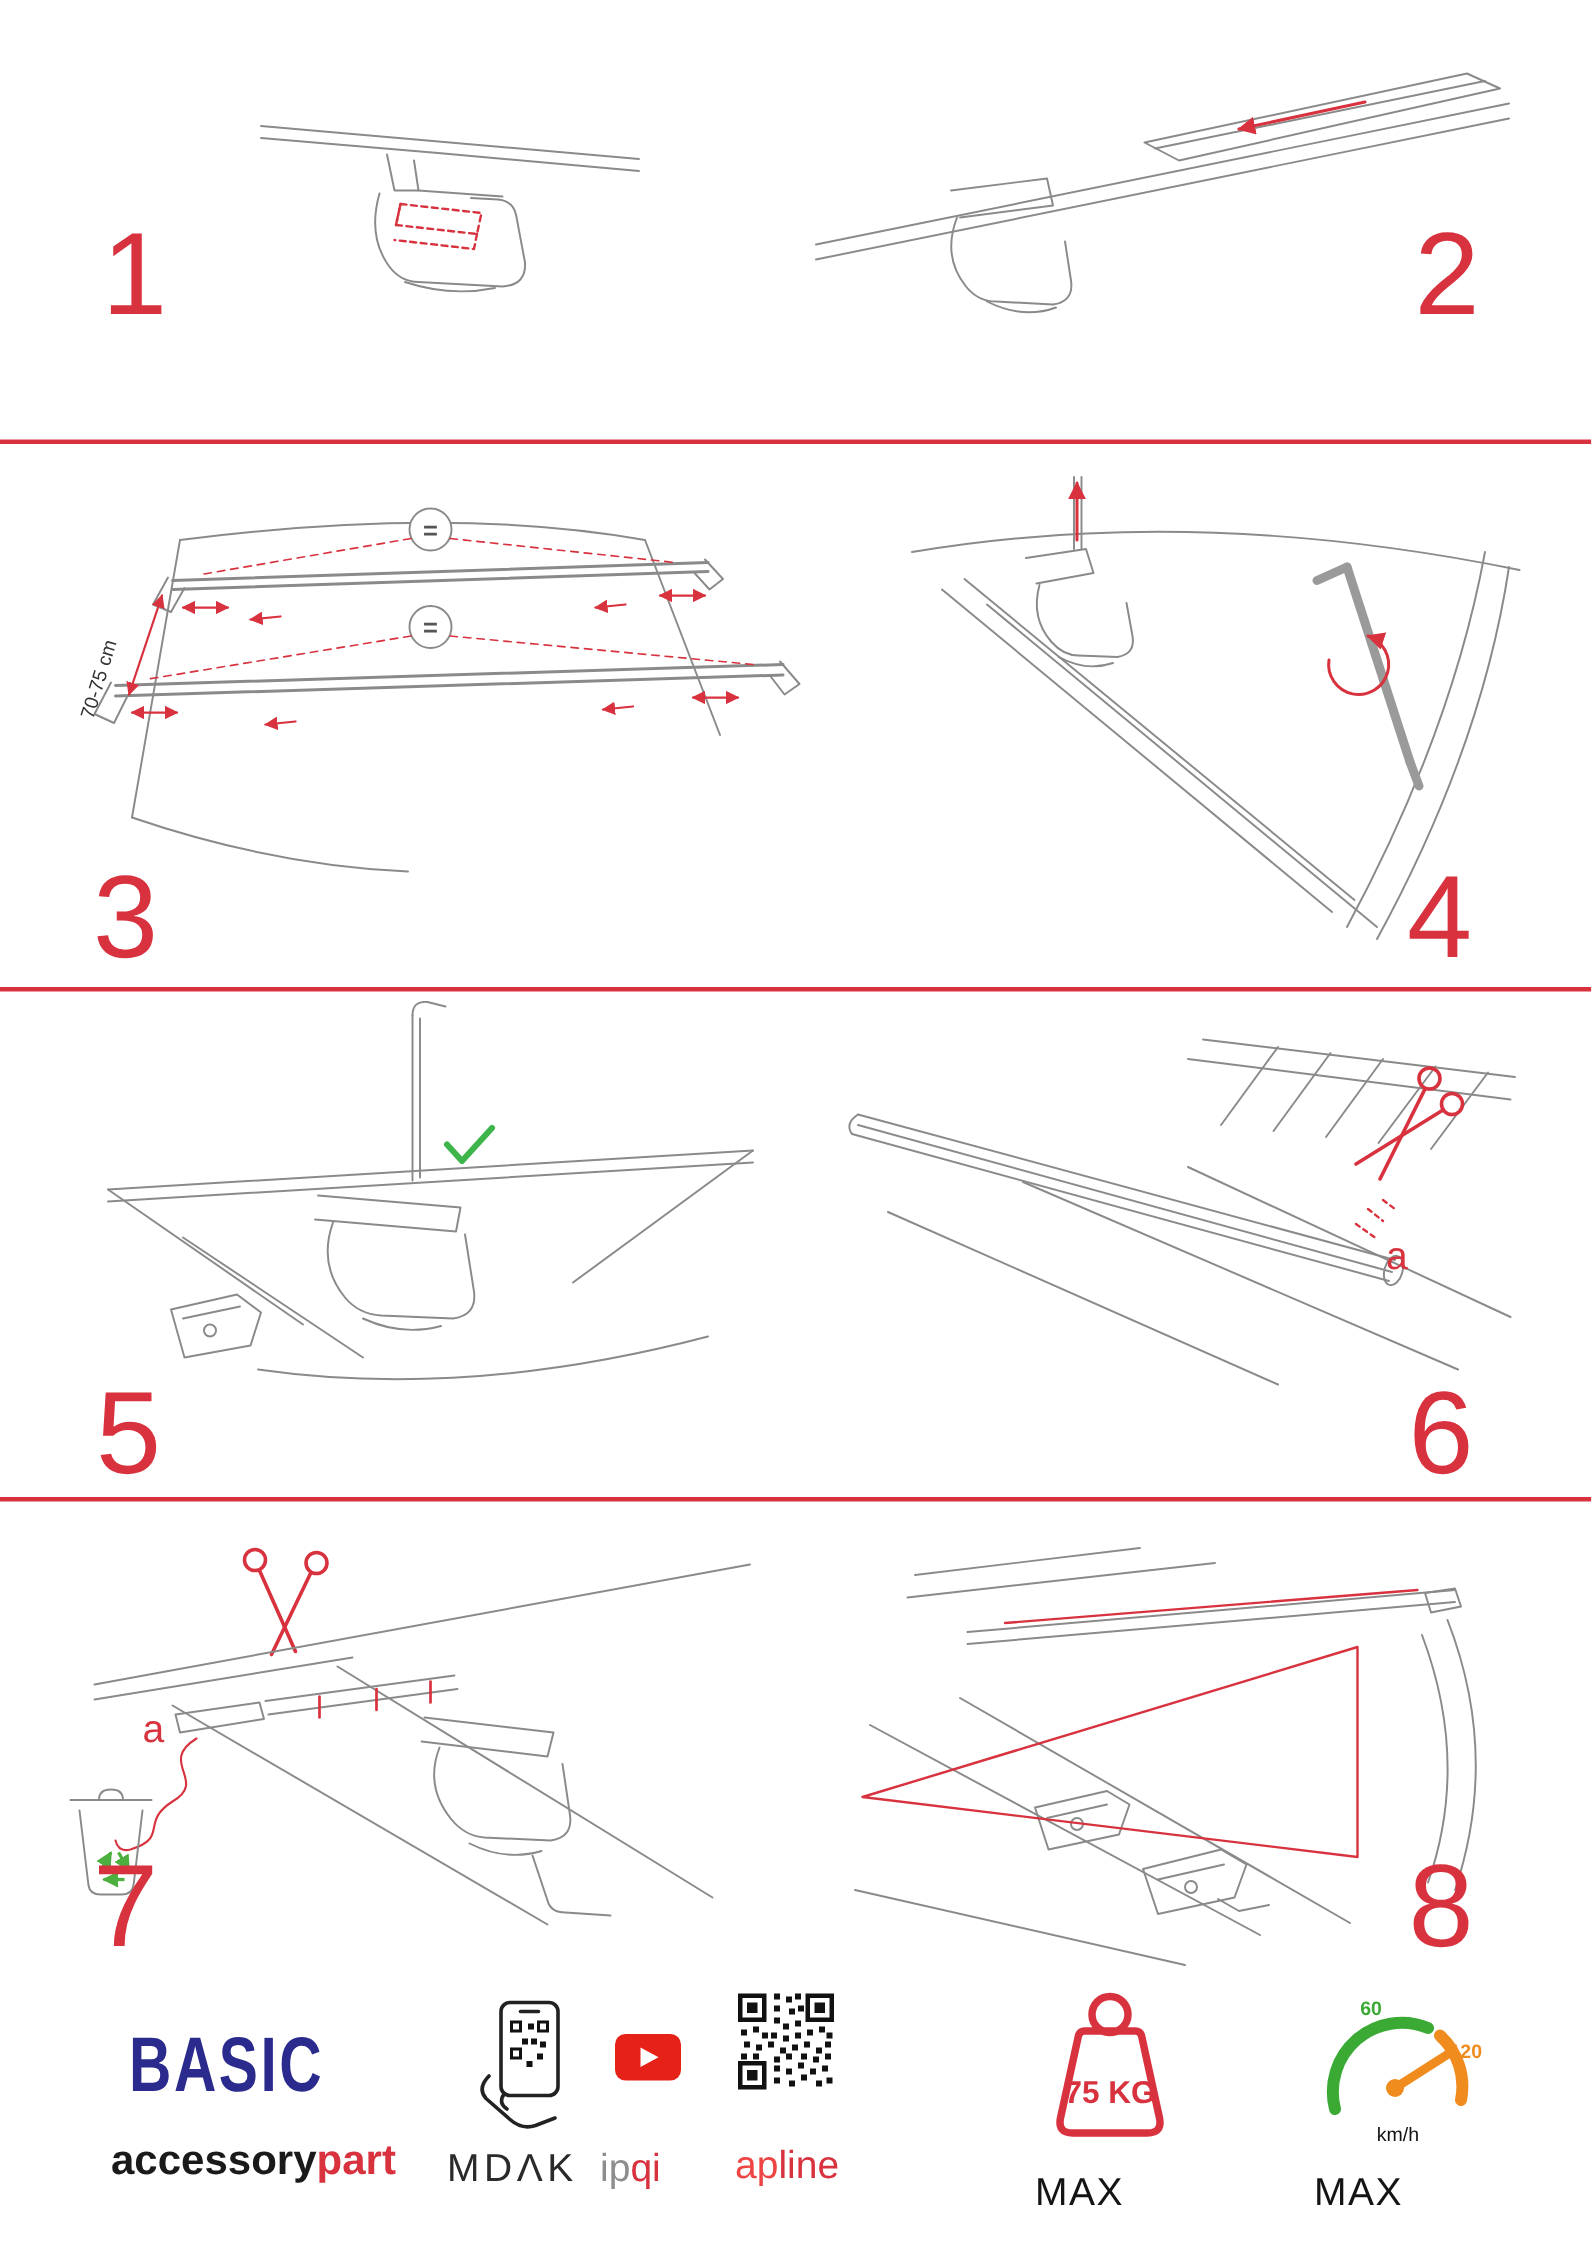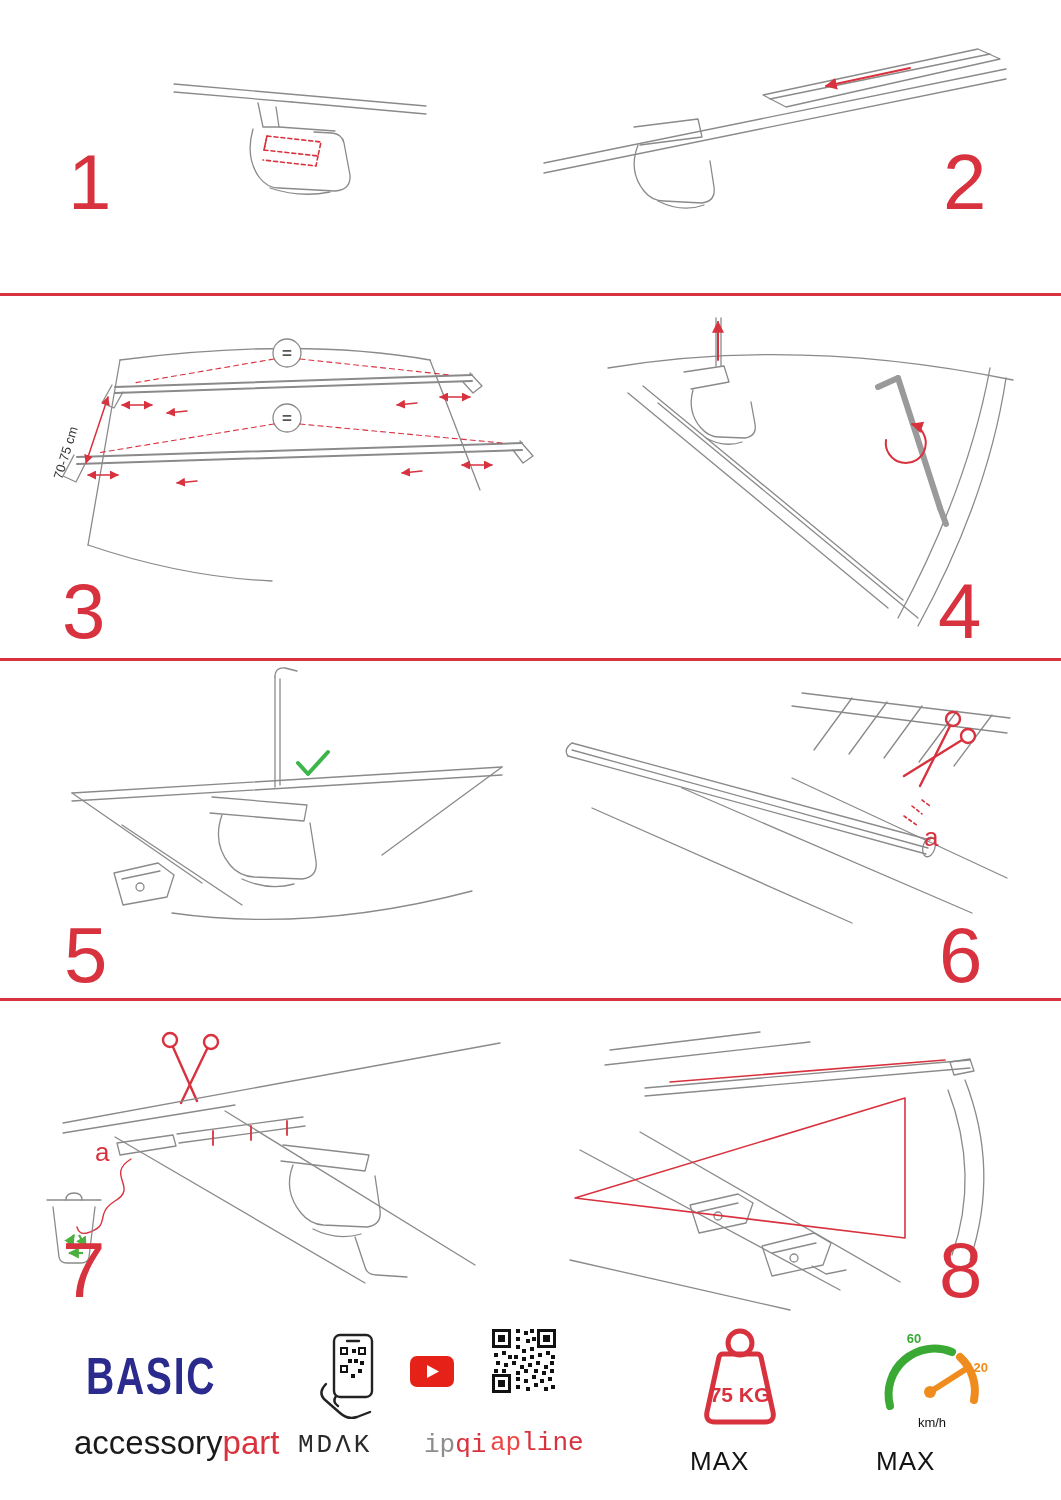--- a/index.html
+++ b/index.html
@@ -9,23 +9,23 @@
   svg.art { position:absolute; overflow:visible; }
   .num { position:absolute; font-size:78px; line-height:1; color:#d8323f; font-weight:400; }
   .divider { position:absolute; left:0; width:1061px; height:3px; background:#d8323f; }
   .line { stroke:#8a8a8a; fill:none; stroke-width:1.3; stroke-linecap:round; stroke-linejoin:round; }
   .thick { stroke:#9a9a9a; stroke-width:6; stroke-linecap:round; fill:none; }
   .red { stroke:#d8323f; fill:none; stroke-linecap:round; stroke-linejoin:round; }
   .a-label { font-size:26px; fill:#d8323f; }
   .eq { font-size:17px; fill:#555; font-weight:bold; }
   .dim { font-size:13px; fill:#333; }
   .basic { position:absolute; left:86px; top:1346px; font-size:46px; font-weight:700; color:#2b2b8e; letter-spacing:2px; transform:scale(0.85,1.12); transform-origin:left top; }
-  .accpart { position:absolute; left:74px; top:1424px; font-size:33px; font-weight:400; color:#1a1a1a; }
+  .accpart { position:absolute; left:74px; top:1424px; font-size:28px; font-weight:700; color:#1a1a1a; }
   .accpart .red-t { color:#d8323f; }
-  .partner { position:absolute; font-size:26px; color:#2a2a2a;font-family:Liberation Mono, monospace; }
+  .partner { position:absolute; font-size:26px; color:#2a2a2a; }
   .gray-t { color:#8d8d8d; }
   .red-t { color:#d8323f; }
   .maxlabel { position:absolute; font-size:26px; color:#141414; text-align:left; letter-spacing:1px; }
 </style>
 </head>
 <body>
 
 <div class="page">
 
   <svg style="position:absolute;width:0;height:0" aria-hidden="true">
@@ -287,21 +287,21 @@
       <rect x="44" y="37" width="4" height="4"></rect>
         <rect x="37" y="42" width="4" height="4"></rect>
     </g>
   </svg>
   <div class="partner" style="left:298px;top:1430px;letter-spacing:3px">MDΛK</div>
 
   <svg class="art" style="left:410px;top:1356px" width="44" height="31" viewBox="0 0 44 31">
     <rect x="0" y="0" width="44" height="31" rx="7" fill="#e62117"></rect>
     <polygon points="17,9 17,22 29,15.5" fill="#ffffff"></polygon>
   </svg>
-  <div class="partner" style="left:424px;top:1430px"><span class="gray-t">ip</span><span class="red-t">qi</span></div>
+  <div class="partner" style="left:400px;top:1430px"><span class="gray-t">ip</span><span class="red-t">qi</span></div>
 
   <svg class="art" style="left:492px;top:1329px" width="64" height="64" viewBox="0 0 64 64">
     <g fill="#111">
       <rect x="1.5" y="1.5" width="16" height="16" fill="none" stroke="#111" stroke-width="3"></rect>
       <rect x="6" y="6" width="7" height="7"></rect>
       <rect x="46.5" y="1.5" width="16" height="16" fill="none" stroke="#111" stroke-width="3"></rect>
       <rect x="51" y="6" width="7" height="7"></rect>
       <rect x="1.5" y="46.5" width="16" height="16" fill="none" stroke="#111" stroke-width="3"></rect>
       <rect x="6" y="51" width="7" height="7"></rect>
       <path d="M24,0h4v4h-4z M32,2h4v4h-4z M38,0h4v4h-4z M24,8h4v4h-4z M34,10h4v4h-4z M40,8h4v4h-4z M24,16h4v4h-4z M30,20h4v4h-4z M38,18h4v4h-4z M2,24h4v4h-4z M10,22h4v4h-4z M16,26h4v4h-4z M22,26h4v4h-4z M30,28h4v4h-4z M38,26h4v4h-4z M46,24h4v4h-4z M54,22h4v4h-4z M59,26h4v4h-4z M4,32h4v4h-4z M12,34h4v4h-4z M20,32h4v4h-4z M28,36h4v4h-4z M36,34h4v4h-4z M44,32h4v4h-4z M52,36h4v4h-4z M58,32h4v4h-4z M2,40h4v4h-4z M10,40h4v4h-4z M24,42h4v4h-4z M32,40h4v4h-4z M42,40h4v4h-4z M50,42h4v4h-4z M58,40h4v4h-4z M24,48h4v4h-4z M32,50h4v4h-4z M40,46h4v4h-4z M48,50h4v4h-4z M56,48h4v4h-4z M24,56h4v4h-4z M34,58h4v4h-4z M42,54h4v4h-4z M52,58h4v4h-4z M59,56h4v4h-4z"></path>

